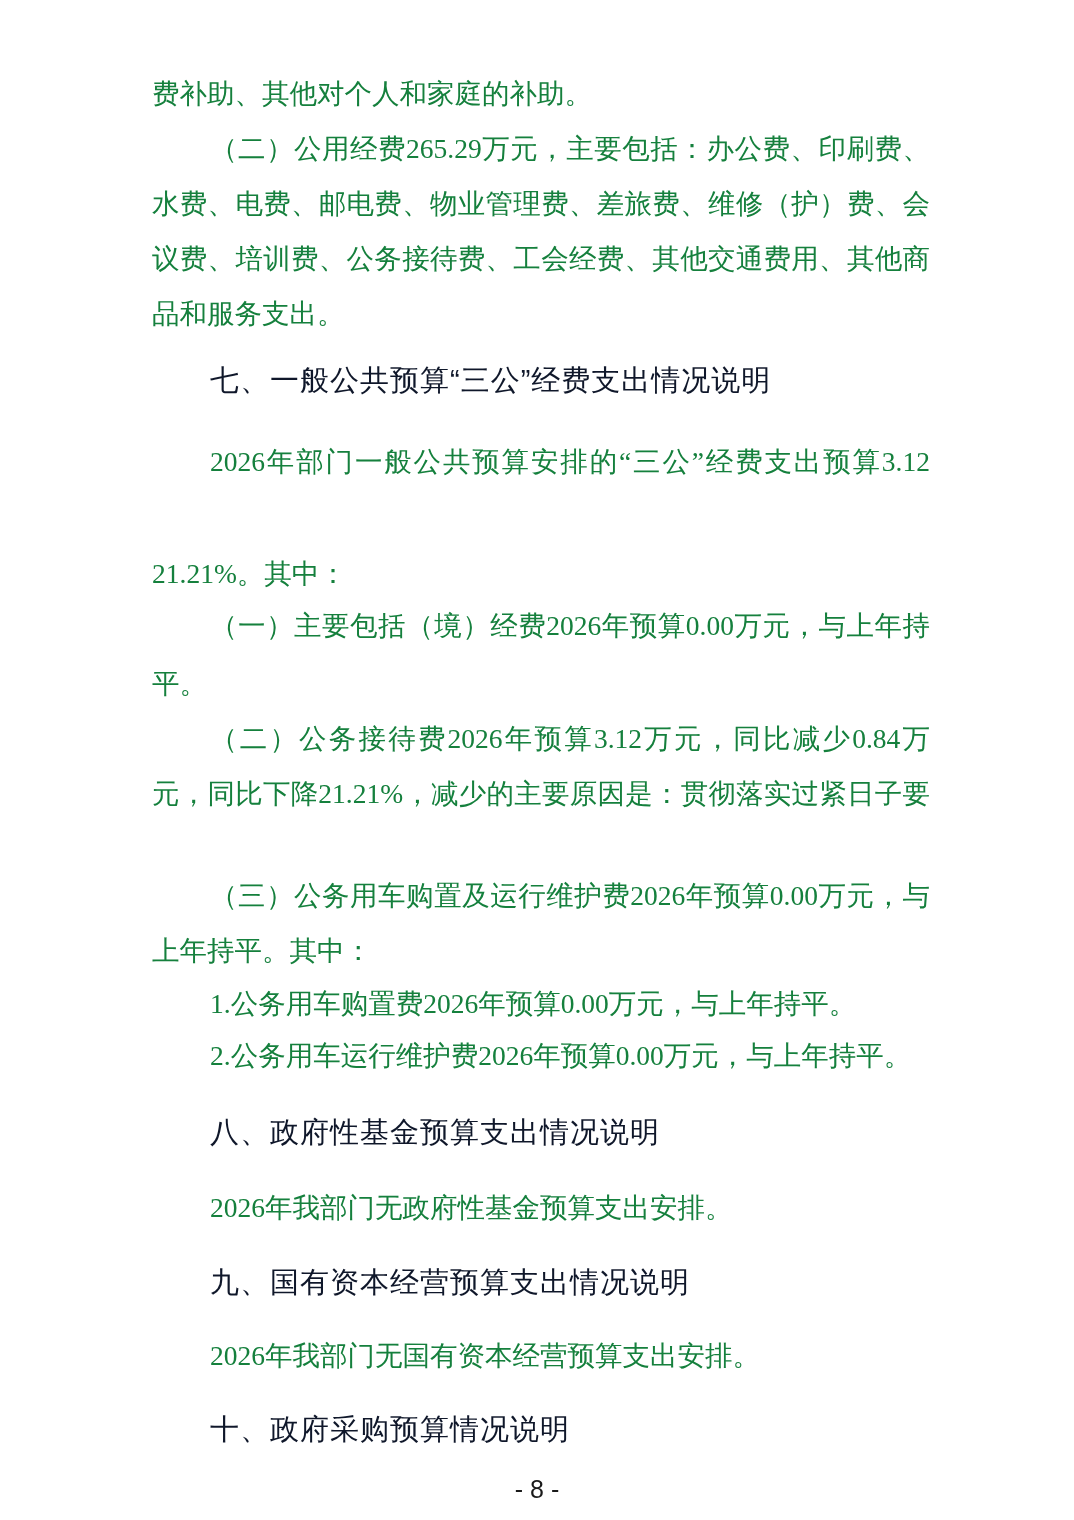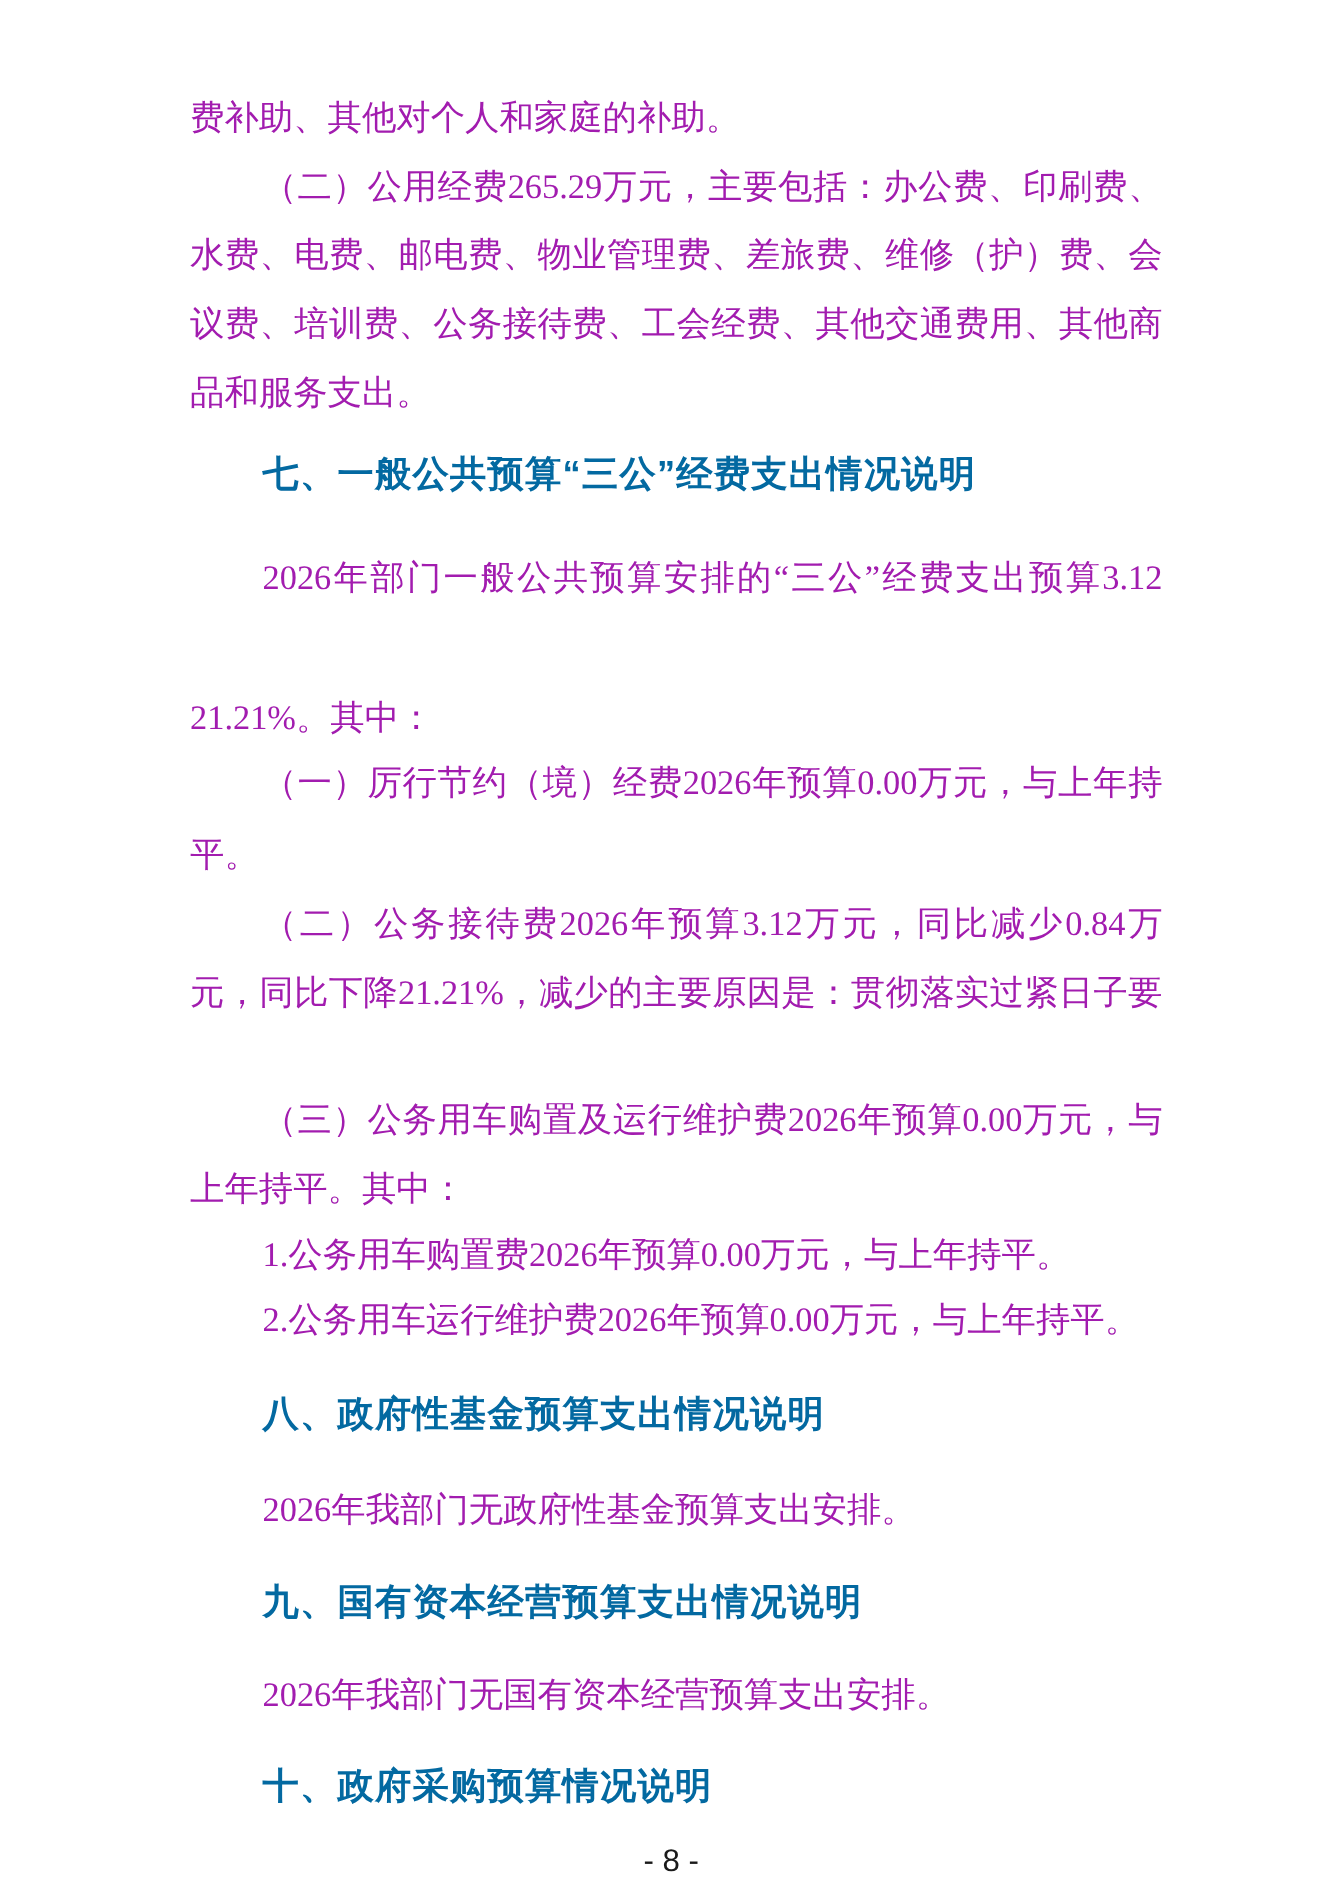--- a/index.html
+++ b/index.html
@@ -17,41 +17,41 @@
   }
   
   .ln {
     position: absolute;
     left: 152px;
     width: 778px;
     height: 44px;
     line-height: 44px;
     font-family: "Liberation Serif", "DejaVu Serif", serif;
     font-size: 27.5px;
-    color: #a21caf;
+    color: #15803d;
     white-space: nowrap;
   }
   
   .just {
     white-space: normal;
     text-align: justify;
     text-align-last: justify;
     text-justify: inter-character;
   }
   
   .ind {
     text-indent: 58px;
   }
   
   .hd {
     font-family: "Liberation Sans", "DejaVu Sans", sans-serif;
-    font-weight: bold;
+    font-weight: normal;
     font-size: 29px;
     letter-spacing: 1px;
-    color: #0369a1;
+    color: #0f172a;
   }
   .footer {
     position: absolute;
     left: 0;
     width: 1074px;
     height: 30px;
     line-height: 30px;
     text-align: center;
     font-family: "Liberation Sans", "DejaVu Sans", sans-serif;
     font-size: 25px;
@@ -65,21 +65,21 @@
 
   <div class="ln" style="top:72px">费补助、其他对个人和家庭的补助。</div>
   <div class="ln ind just" style="top:127px">（二）公用经费265.29万元，主要包括：办公费、印刷费、</div>
   <div class="ln just" style="top:182px">水费、电费、邮电费、物业管理费、差旅费、维修（护）费、会</div>
   <div class="ln" style="top:292px">品和服务支出。</div>
   <div class="ln just" style="top:237px">议费、培训费、公务接待费、工会经费、其他交通费用、其他商</div>
 
   <div class="ln hd ind" style="top:358px">七、一般公共预算“三公”经费支出情况说明</div>
   <div class="ln ind just" style="top:440px">2026年部门一般公共预算安排的“三公”经费支出预算3.12</div>
   <div class="ln" style="top:552px">21.21%。其中：</div>
-  <div class="ln ind just" style="top:604px">（一）厉行节约（境）经费2026年预算0.00万元，与上年持</div>
+  <div class="ln ind just" style="top:604px">（一）主要包括（境）经费2026年预算0.00万元，与上年持</div>
   <div class="ln" style="top:662px">平。</div>
   <div class="ln ind just" style="top:717px">（二）公务接待费2026年预算3.12万元，同比减少0.84万</div>
   <div class="ln just" style="top:772px">元，同比下降21.21%，减少的主要原因是：贯彻落实过紧日子要</div>
   <div class="ln ind just" style="top:874px">（三）公务用车购置及运行维护费2026年预算0.00万元，与</div>
   <div class="ln" style="top:929px">上年持平。其中：</div>
   <div class="ln ind" style="top:982px">1.公务用车购置费2026年预算0.00万元，与上年持平。</div>
   <div class="ln ind" style="top:1034px">2.公务用车运行维护费2026年预算0.00万元，与上年持平。</div>
 
   <div class="ln hd ind" style="top:1110px">八、政府性基金预算支出情况说明</div>
   <div class="ln ind" style="top:1186px">2026年我部门无政府性基金预算支出安排。</div>

